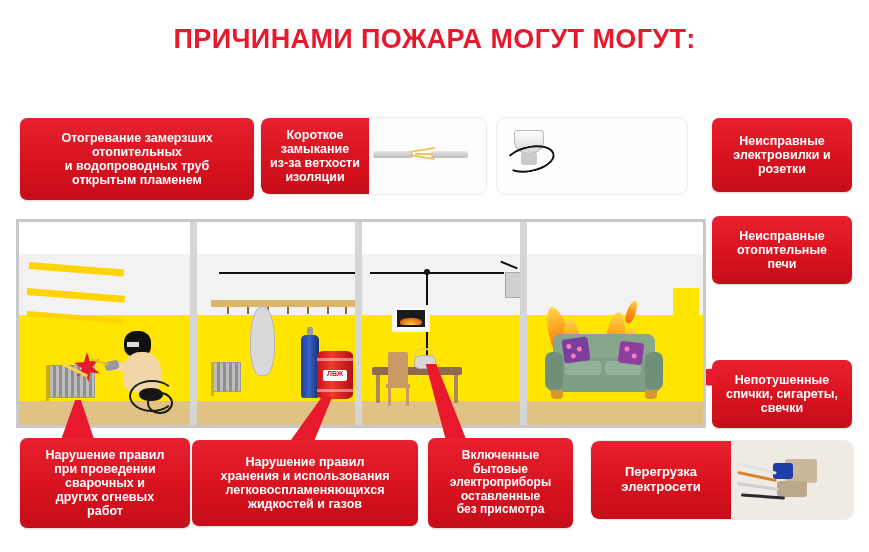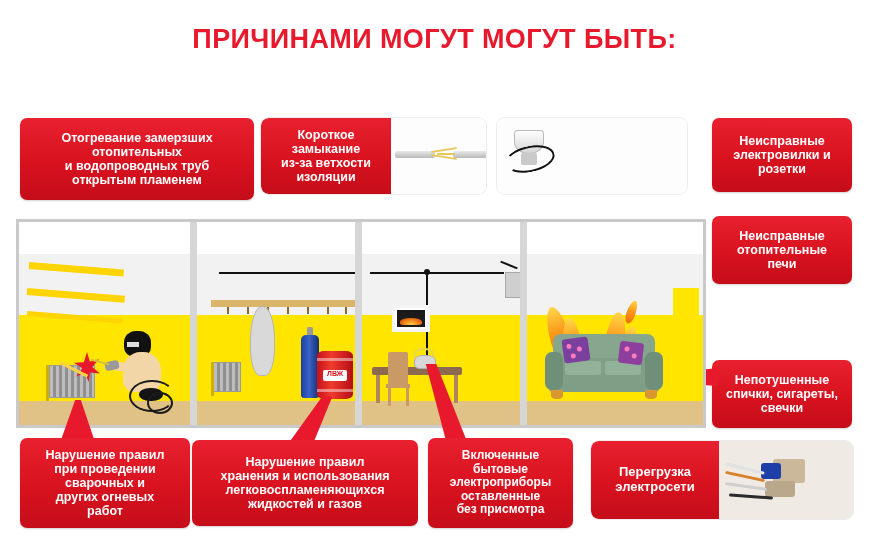--- a/index.html
+++ b/index.html
@@ -146,31 +146,31 @@
   .fuse-base { position:absolute; background:#c9c9c9; border-radius:2px; }
   .fuse-coil { position:absolute; border:2px solid #1b1b1b; border-radius:50%; }
   .plug-block { position:absolute; background:#cbb79a; border-radius:3px; }
   .plug-blue { position:absolute; background:#1f3fa8; border-radius:3px; }
   .plug-cord { position:absolute; height:3px; border-radius:2px; }
 </style>
 </head>
 <body>
 <div id="root">
 
-<div class="title">ПРИЧИНАМИ МОГУТ МОГУТ БЫТЬ:</div>
+<div class="title">ПРИЧИНАМИ ПОЖАРА МОГУТ МОГУТ:</div>
 
 <div class="box" style="left:20px; top:118px; width:234px; height:82px; font-size:12.5px;">
   <span class="txt" style="white-space:pre-line;">Отогревание замерзших
 отопительных
 и водопроводных труб
 открытым пламенем</span>
 </div>
 
 <div class="combo" style="left:261px; top:118px; width:225px; height:76px;">
-  <div class="redpart" style="width:130px; font-size:12.5px;">
+  <div class="redpart" style="width:108px; font-size:12.5px;">
     <span class="txt" style="white-space:pre-line;">Короткое
 замыкание
 из-за ветхости
 изоляции</span>
   </div>
   <div class="imgpart">
     <div class="cableart-sheath" style="left:4px; top:33px; width:40px;"></div>
     <div class="cableart-sheath" style="left:62px; top:33px; width:37px;"></div>
     <div class="cableart-wire" style="left:40px; top:31px; width:26px; transform:rotate(-9deg);"></div>
     <div class="cableart-wire" style="left:40px; top:38px; width:26px; transform:rotate(9deg);"></div>
@@ -368,21 +368,21 @@
 
 <div class="box" style="left:428px; top:438px; width:145px; height:90px; font-size:12px;">
   <span class="txt" style="white-space:pre-line;">Включенные
 бытовые
 электроприборы
 оставленные
 без присмотра</span>
 </div>
 
 <div class="combo" style="left:591px; top:441px; width:262px; height:78px;">
-  <div class="redpart" style="width:128px; font-size:13px;">
+  <div class="redpart" style="width:140px; font-size:13px;">
     <span class="txt" style="white-space:pre-line;">Перегрузка
 электросети</span>
   </div>
   <div class="imgpart" style="background:#efeae4;">
     <div class="plug-block" style="left:54px; top:18px; width:32px; height:24px;"></div>
     <div class="plug-blue" style="left:42px; top:22px; width:20px; height:16px;"></div>
     <div class="plug-block" style="left:46px; top:40px; width:30px; height:16px; background:#b9a88c;"></div>
     <div class="plug-cord" style="left:6px; top:26px; width:40px; background:#e2e2e2; transform:rotate(14deg);"></div>
     <div class="plug-cord" style="left:6px; top:34px; width:40px; background:#d9822b; transform:rotate(12deg);"></div>
     <div class="plug-cord" style="left:6px; top:44px; width:42px; background:#cfcfcf; transform:rotate(8deg);"></div>

